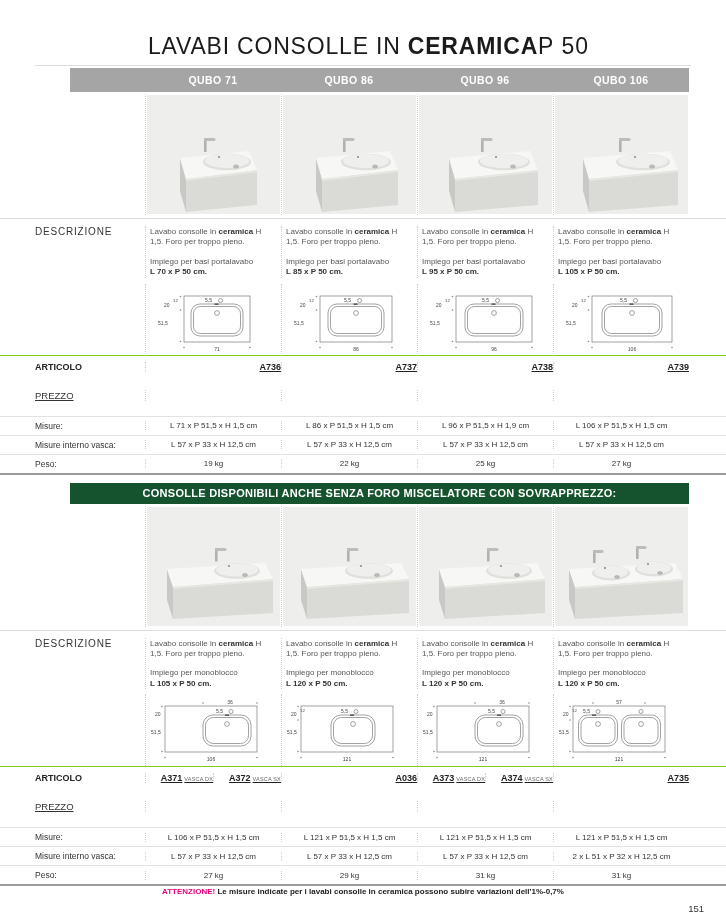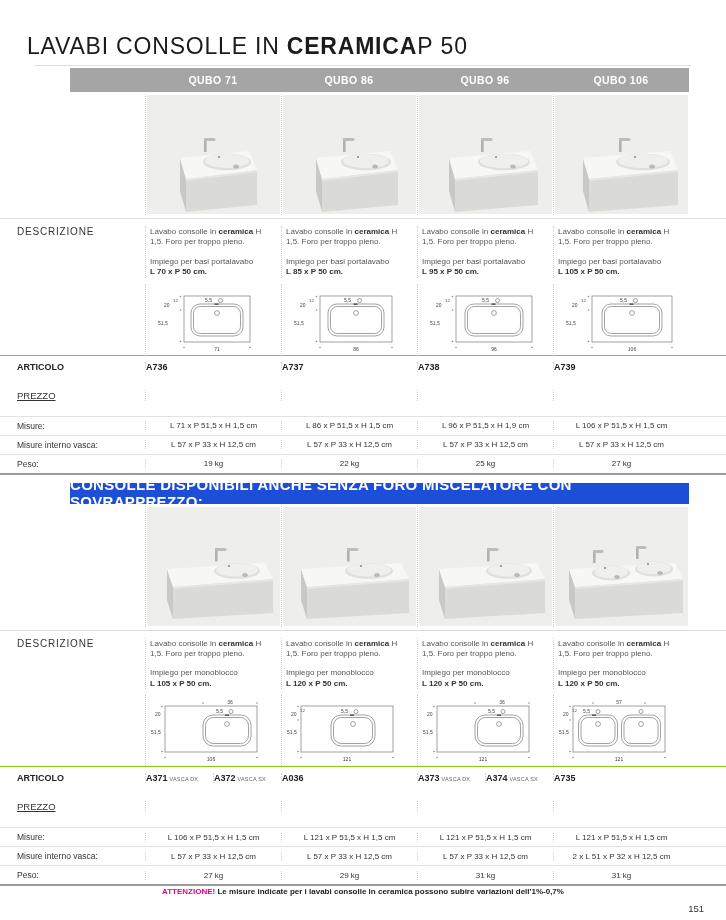--- a/index.html
+++ b/index.html
@@ -1,36 +1,36 @@
 <!DOCTYPE html>
 <html><head>
 <meta charset="utf-8">
 <style>
   html,body{margin:0;padding:0;background:#fff;}
   .page{width:726px;height:920px;position:relative;background:#fff;overflow:hidden;
         font-family:"Liberation Sans",sans-serif;color:#222;}
   
-  .titlebar{display:flex;justify-content:flex-start;align-items:baseline;
-            padding:33px 26px 5px 27px;}
+  .titlebar{display:flex;justify-content:center;align-items:baseline;
+            padding:33px 26px 5px 37px;}
   .title{font-size:23px;letter-spacing:.8px;color:#1b1b1b;font-weight:400;}
   .title .tb{font-weight:700;}
   .pageref{font-size:23px;color:#1b1b1b;letter-spacing:1px;}
   .toprule{border-top:1px solid #dcdcdc;margin:0 35px;}
   
   .span618{margin-left:70px;width:619px;box-sizing:border-box;}
   .graybar{height:24px;background:#a5a5a5;display:flex;align-items:center;margin-top:2px;}
   .graybar .sp{width:75px;flex:none;}
   .gcell{width:136px;flex:none;text-align:center;color:#fff;font-weight:700;
          font-size:10.5px;letter-spacing:.4px;}
-  .banner{height:21px;background:#1d4ed8;color:#fff;font-weight:700;font-size:15px;
+  .banner{height:21px;background:#14532d;color:#fff;font-weight:700;font-size:11px;
           display:flex;align-items:center;justify-content:center;letter-spacing:.3px;
           margin-top:8px;}
   
   .row{display:flex;}
-  .lcell{width:145px;flex:none;box-sizing:border-box;padding-left:17px;}
+  .lcell{width:145px;flex:none;box-sizing:border-box;padding-left:35px;}
   .vcell{width:136px;flex:none;box-sizing:border-box;border-left:1px dotted #cfcfcf;}
   
   .photorow{margin-top:2px;}
   .photocell{padding:1px;}
   .photocell svg{display:block;}
   
   .descrow{border-top:1px solid #ddd;margin-top:3px;padding:7px 0 5px;}
   .desclabel{font-size:10px;letter-spacing:.8px;color:#333;}
   .desccell{font-size:8px;color:#555;line-height:1.3;padding:1px 12px 0 4px;}
   .desccell b{color:#333;}
@@ -38,21 +38,21 @@
   
   .drawrow{height:72px;align-items:center;}
   .drawcell{display:flex;justify-content:center;align-items:center;}
   .ln{fill:none;stroke:#7a7a7a;stroke-width:0.7;}
   .dim{font-size:5px;fill:#444;font-family:"Liberation Sans",sans-serif;}
   .dimsm{font-size:4.3px;}
   .dot{fill:#888;}
   
   .artrow{border-top:1px solid #84cc16;align-items:center;padding:6px 0 5px;
           font-weight:700;font-size:9px;}
-  .artcell{text-align:left;}
+  .artcell{text-align:right;text-decoration:underline;}
   .artpair{display:flex;}
   .artsub{flex:1;}
   .artsub+.artsub{border-left:1px dotted #cfcfcf;}
   .variant{font-size:5.5px;color:#666;font-weight:400;margin-left:2px;letter-spacing:.2px;}
   .przrow{padding:13px 0 15px;font-size:9.5px;color:#333;text-decoration:underline;}
   .mtable{border-bottom:2px solid #9b9b9b;}
   .mrow{border-top:1px solid #e2e2e2;align-items:center;padding:4px 0;}
   .mlabel{font-size:8.5px;color:#333;}
   .mval{font-size:8px;text-align:center;color:#333;}
   

